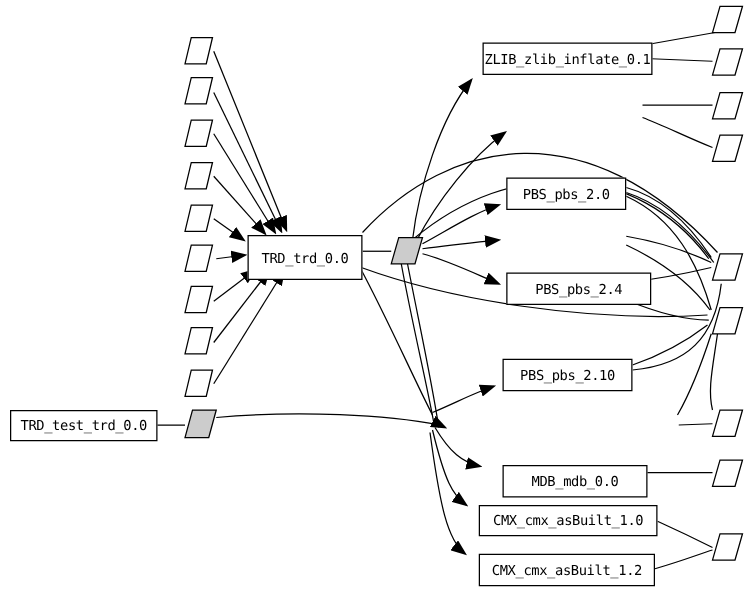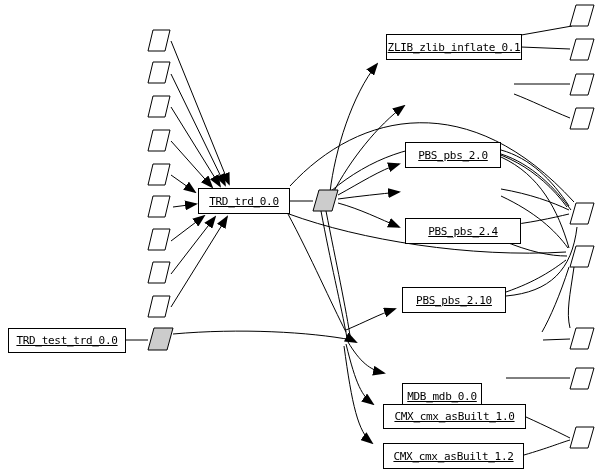--- a/index.html
+++ b/index.html
@@ -1,21 +1,21 @@
 <!DOCTYPE html>
 <html><head>
 <meta charset="utf-8">
 <style>
   html,body{margin:0;padding:0;background:#ffffff;}
   #stage{position:relative;width:600px;height:473px;background:#ffffff;overflow:hidden;
          font-family:"DejaVu Sans Mono","Liberation Mono",monospace;}
   #edges{position:absolute;left:0;top:0;}
   .node{position:absolute;box-sizing:border-box;border:1px solid #000;background:#fff;
         display:flex;align-items:center;justify-content:center;white-space:nowrap;
-        font-size:11px;color:#000;letter-spacing:-0.3px;z-index:2;text-decoration:underline;}
+        font-size:11px;color:#000;letter-spacing:-0.3px;z-index:2;}
 </style>
 </head>
 <body>
 
 <div id="stage">
 
   <svg id="edges" width="600" height="473" viewBox="0 0 600 473">
     <defs>
       <marker id="ah" markerWidth="13" markerHeight="10" refX="11" refY="5" orient="auto" markerUnits="userSpaceOnUse">
         <path d="M0,0 L13,5 L0,10 z" fill="#000"></path>
@@ -101,21 +101,21 @@
       <polygon points="576,427 594,427 588,448 570,448"></polygon>
     </g>
 
     <g stroke="#000" stroke-width="1" fill="#cccccc">
       <polygon points="319,190 338,190 332,211 313,211"></polygon>
       <polygon points="154,328 173,328 167,350 148,350"></polygon>
     </g>
   </svg>
 
   <div class="node" style="left:8px;top:328px;width:118px;height:25px">TRD_test_trd_0.0</div>
-  <div class="node" style="left:198px;top:188px;width:92px;height:26px">TRD_trd_0.0</div>
+  <div class="node" style="left:198px;top:188px;width:92px;height:36px">TRD_trd_0.0</div>
   <div class="node" style="left:386px;top:34px;width:136px;height:26px">ZLIB_zlib_inflate_0.1</div>
   <div class="node" style="left:405px;top:142px;width:96px;height:26px">PBS_pbs_2.0</div>
   <div class="node" style="left:405px;top:218px;width:116px;height:26px">PBS_pbs_2.4</div>
   <div class="node" style="left:402px;top:287px;width:104px;height:26px">PBS_pbs_2.10</div>
-  <div class="node" style="left:402px;top:383px;width:80px;height:26px">MDB_mdb_0.0</div>
+  <div class="node" style="left:402px;top:372px;width:116px;height:26px">MDB_mdb_0.0</div>
   <div class="node" style="left:383px;top:404px;width:143px;height:25px">CMX_cmx_asBuilt_1.0</div>
   <div class="node" style="left:383px;top:443px;width:141px;height:26px">CMX_cmx_asBuilt_1.2</div>
 </div>
 
 </body></html>

